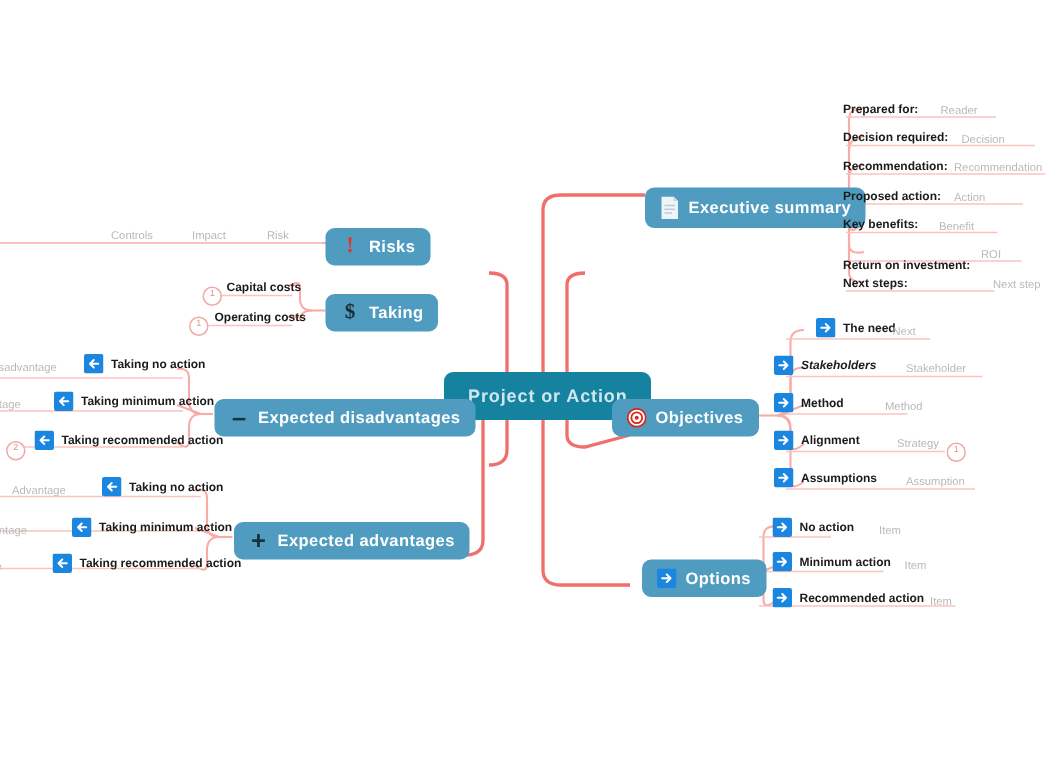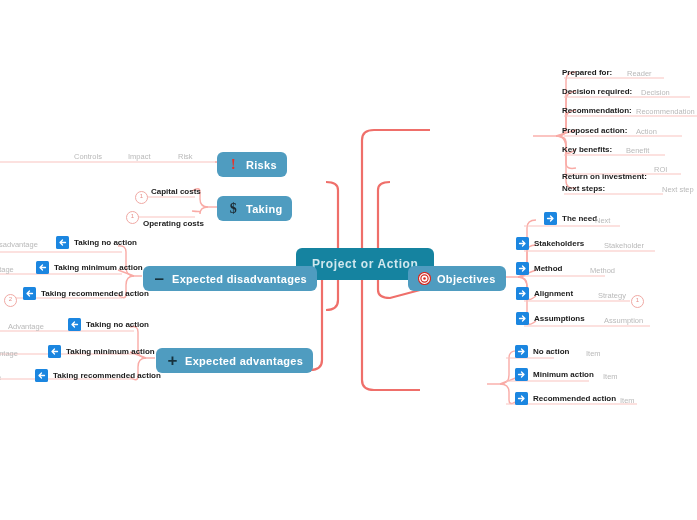--- a/index.html
+++ b/index.html
@@ -190,20 +190,32 @@
       <path d="M134,331 L0,331"></path>
       <path d="M134,354 L0,354"></path>
       <path d="M134,379 L0,379"></path>
     </g>
   </svg>
 
   <div class="node central" style="left:296px;top:248px;">
     <span>Project or Action</span>
   </div>
 
+  <div class="node" style="left:430px;top:125px;">
+    <span class="ico ico-doc">
+      <svg viewBox="0 0 13 15" width="13" height="15">
+        <path d="M1 0h8l3 3v12H1z" fill="#eef4f8"></path>
+        <path d="M9 0l3 3H9z" fill="#c3d7e3"></path>
+        <g stroke="#b9cedb" stroke-width="1">
+          <path d="M3 6h7M3 8.5h7M3 11h5"></path>
+        </g>
+      </svg>
+    </span>
+    <span>Executive summary</span>
+  </div>
 
   <div class="plain" style="left:562px;top:68px;"><span>Prepared for:</span></div>
   <div class="ph" style="left:627px;top:69px;">Reader</div>
 
   <div class="plain" style="left:562px;top:87px;"><span>Decision required:</span></div>
   <div class="ph" style="left:641px;top:88px;">Decision</div>
 
   <div class="plain" style="left:562px;top:106px;"><span>Recommendation:</span></div>
   <div class="ph" style="left:636px;top:107px;">Recommendation</div>
 
@@ -234,21 +246,21 @@
     <span class="ico ico-sq">
         <svg viewBox="0 0 13 13" width="13" height="13">
           <rect width="13" height="13" rx="1.5" fill="#1b86e0"></rect>
           <path d="M3.5 6.5h5M6.5 4l2.5 2.5L6.5 9" stroke="#fff" stroke-width="1.3" fill="none" stroke-linecap="round" stroke-linejoin="round"></path>
         </svg>
       </span>
     <span class="lbl">The need</span>
   </div>
   <div class="ph" style="left:595px;top:216px;">Next</div>
 
-  <div class="sub" style="left:516px;top:237px;">
+  <div class="sub" style="left:516px;top:237px;font-style:italic;">
     <span class="ico ico-sq">
         <svg viewBox="0 0 13 13" width="13" height="13">
           <rect width="13" height="13" rx="1.5" fill="#1b86e0"></rect>
           <path d="M3.5 6.5h5M6.5 4l2.5 2.5L6.5 9" stroke="#fff" stroke-width="1.3" fill="none" stroke-linecap="round" stroke-linejoin="round"></path>
         </svg>
       </span>
     <span class="lbl">Stakeholders</span>
   </div>
   <div class="ph" style="left:604px;top:241px;">Stakeholder</div>
 
@@ -279,20 +291,29 @@
     <span class="ico ico-sq">
         <svg viewBox="0 0 13 13" width="13" height="13">
           <rect width="13" height="13" rx="1.5" fill="#1b86e0"></rect>
           <path d="M3.5 6.5h5M6.5 4l2.5 2.5L6.5 9" stroke="#fff" stroke-width="1.3" fill="none" stroke-linecap="round" stroke-linejoin="round"></path>
         </svg>
       </span>
     <span class="lbl">Assumptions</span>
   </div>
   <div class="ph" style="left:604px;top:316px;">Assumption</div>
 
+  <div class="node" style="left:428px;top:373px;">
+    <span class="ico ico-sq">
+      <svg viewBox="0 0 13 13" width="13" height="13">
+          <rect width="13" height="13" rx="1.5" fill="#1b86e0"></rect>
+          <path d="M3.5 6.5h5M6.5 4l2.5 2.5L6.5 9" stroke="#fff" stroke-width="1.4" fill="none" stroke-linecap="round" stroke-linejoin="round"></path>
+        </svg>
+    </span>
+    <span>Options</span>
+  </div>
 
   <div class="sub" style="left:515px;top:345px;">
     <span class="ico ico-sq">
         <svg viewBox="0 0 13 13" width="13" height="13">
           <rect width="13" height="13" rx="1.5" fill="#1b86e0"></rect>
           <path d="M3.5 6.5h5M6.5 4l2.5 2.5L6.5 9" stroke="#fff" stroke-width="1.3" fill="none" stroke-linecap="round" stroke-linejoin="round"></path>
         </svg>
       </span>
     <span class="lbl">No action</span>
   </div>
@@ -327,21 +348,21 @@
   <div class="ph" style="left:74px;top:152px;">Controls</div>
   <div class="ph" style="left:128px;top:152px;">Impact</div>
   <div class="ph" style="left:178px;top:152px;">Risk</div>
 
   <div class="node" style="left:217px;top:196px;">
     <span class="ico ico-sq dollar">$</span>
     <span>Taking</span>
   </div>
   <div class="plain" style="left:151px;top:187px;"><span>Capital costs</span></div>
   <div class="badge" style="left:135px;top:191px;">1</div>
-  <div class="plain" style="left:143px;top:207px;margin-top:12px;"><span>Operating costs</span></div>
+  <div class="plain" style="left:143px;top:207px;"><span>Operating costs</span></div>
   <div class="badge" style="left:126px;top:211px;">1</div>
 
   <div class="node" style="left:143px;top:266px;">
     <span class="ico ico-sq pm">–</span>
     <span>Expected disadvantages</span>
   </div>
 
   <div class="sub" style="left:56px;top:236px;">
     <span class="ico ico-sq">
         <svg viewBox="0 0 13 13" width="13" height="13">

